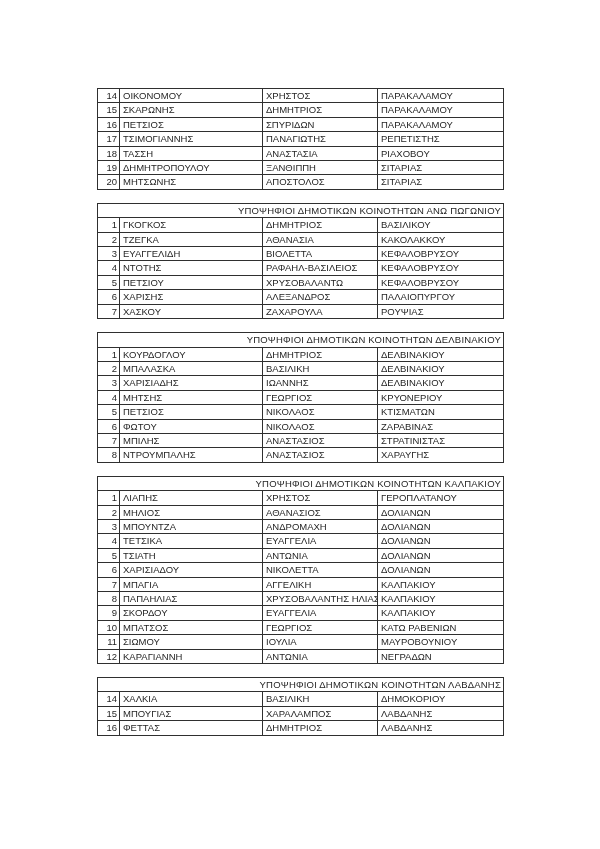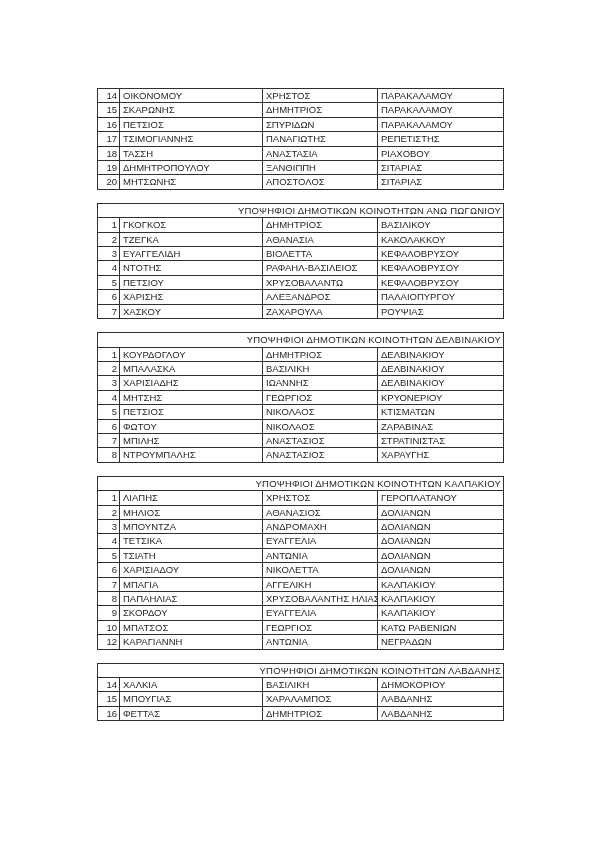--- a/index.html
+++ b/index.html
@@ -300,20 +300,26 @@
             <td>ΕΥΑΓΓΕΛΙΑ</td>
             <td>ΚΑΛΠΑΚΙΟΥ</td>
           </tr>
           <tr>
             <td class="num">10</td>
             <td>ΜΠΑΤΣΟΣ</td>
             <td>ΓΕΩΡΓΙΟΣ</td>
             <td>ΚΑΤΩ ΡΑΒΕΝΙΩΝ</td>
           </tr>
           <tr>
+            <td class="num">11</td>
+            <td>ΣΙΩΜΟΥ</td>
+            <td>ΙΟΥΛΙΑ</td>
+            <td>ΜΑΥΡΟΒΟΥΝΙΟΥ</td>
+          </tr>
+          <tr>
             <td class="num">12</td>
             <td>ΚΑΡΑΓΙΑΝΝΗ</td>
             <td>ΑΝΤΩΝΙΑ</td>
             <td>ΝΕΓΡΑΔΩΝ</td>
           </tr>
         </tbody>
     </table>
 
     <table class="ctable">
       <colgroup>

